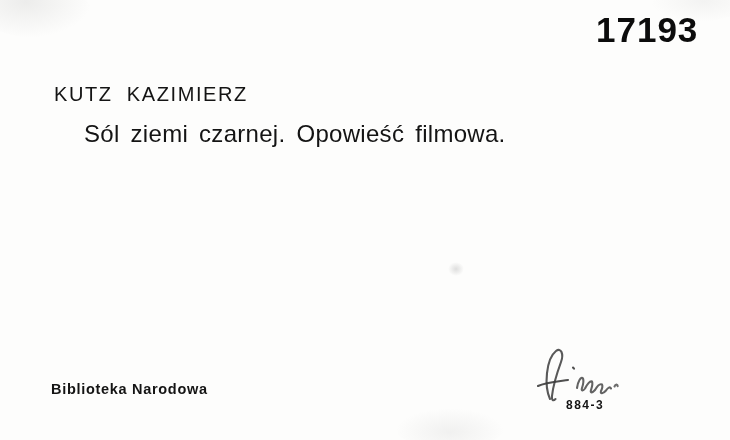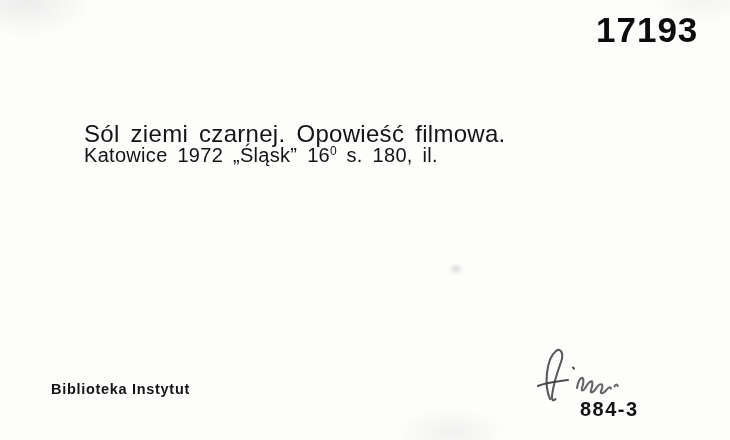--- a/index.html
+++ b/index.html
@@ -91,46 +91,46 @@
   }
   .footer .row { white-space: nowrap; }
   .footer .report-number { margin-left: 16px; }
   .signature-wrap {
     position: absolute;
     left: 530px; top: 344px;
     width: 95px; height: 62px;
   }
   .classification {
     position: absolute;
-    left: 580px; top: 398px;
-    font-size: 20px;
+    left: 566px; top: 398px;
+    font-size: 12px;
     letter-spacing: 1.5px;
     font-weight: 600;
   }
 </style>
 </head>
 <body>
 
 <div id="card">
 
   <div class="smudge smudge-tl"></div>
   <div class="smudge smudge-tr"></div>
   <div class="smudge smudge-mid"></div>
   <div class="smudge smudge-bottom"></div>
 
   <div class="accession">17193</div>
 
+  <div class="author">KUTZ KAZIMIERZ</div>
 
   <div class="title-line">Sól ziemi czarnej. Opowieść filmowa.</div>
 
-  <div class="imprint-line"><span>Katowice 1972 „Śląsk” 16</span><sup>0</sup><span> s. 180, il.</span></div>
 
 
   <div class="footer">
-    <div class="row">Biblioteka Instytut</div>
+    <div class="row">Biblioteka Narodowa</div>
   </div>
 
   <div class="signature-wrap">
     <svg width="95" height="62" viewBox="0 0 95 62">
       <g fill="none" stroke="#3c3c3c" stroke-width="2.1" stroke-linecap="round" stroke-linejoin="round">
         <path d="M20,55 C14,42 16,15 26,7 C31,3 34,10 31,18 C27,29 23,42 22,52 C21.5,56 23,57.5 25.5,55" opacity="0.85"></path>
         <path d="M8,42 C15,38.5 27,37.5 38,36" opacity="0.9"></path>
         <path d="M43,23.5 l1,1.2" opacity="0.9"></path>
         <path d="M47,44 C48,37 51,32 53,34.5 C54,37 53,41 52,44 C51,47 53,47.3 55,44.5 C57,40.5 60,36.5 62,37.5 C63,39.5 62,43 61,46 C60,49 62,49.3 65,46 C67,42.5 70,39.5 72,40.5 C73,42.5 72,45 71,47 C70,50 73,50 76,46.5 C78,43.5 80,42.5 81,44.5" opacity="0.8"></path>
         <path d="M84.5,42.5 c1,-2.5 3,-2.5 3.2,-0.3" opacity="0.75"></path>

